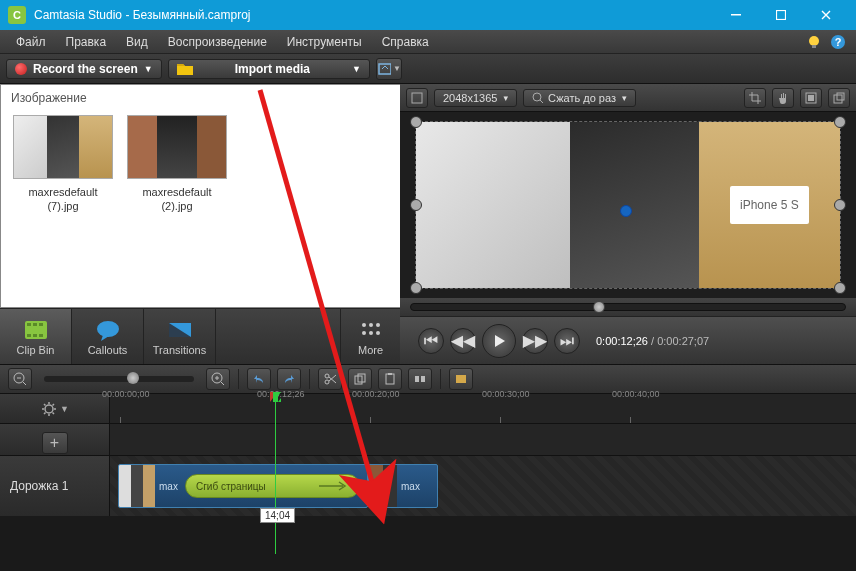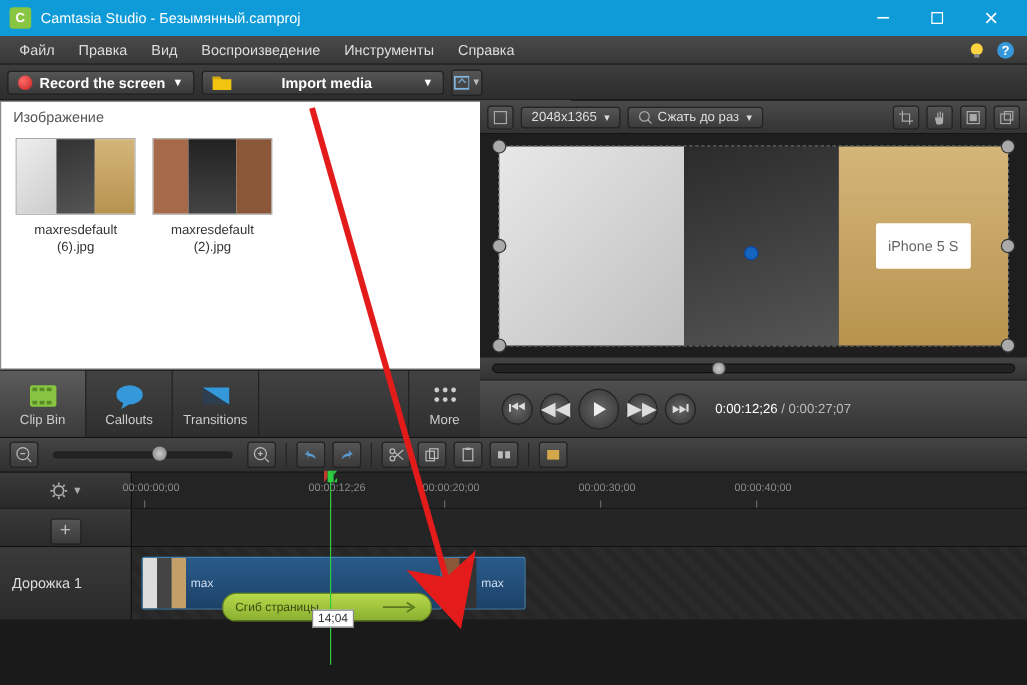--- a/index.html
+++ b/index.html
@@ -72,33 +72,33 @@
 .timeline-area { background: #2c2c2c; }
 .tl-toolbar { height: 30px; background: linear-gradient(#444,#2f2f2f); display: flex; align-items: center; padding: 0 8px; gap: 6px; border-top: 1px solid #111; border-bottom: 1px solid #111; }
 .zoom-slider { width: 150px; height: 6px; background: #222; border-radius: 3px; position: relative; margin: 0 6px; }
 .zoom-thumb { position: absolute; top: -4px; left: 55%; width: 12px; height: 12px; background: radial-gradient(#ccc,#777); border-radius: 50%; }
 .tl-btn { width: 24px; height: 22px; background: linear-gradient(#555,#3a3a3a); border: 1px solid #222; border-radius: 3px; display: flex; align-items: center; justify-content: center; color: #bbb; cursor: pointer; }
 .tl-ruler-row { height: 30px; display: flex; background: #2a2a2a; border-bottom: 1px solid #111; }
 .tl-left { width: 110px; background: linear-gradient(#3a3a3a,#2a2a2a); border-right: 1px solid #111; display: flex; align-items: center; justify-content: center; }
 .tl-ruler { flex: 1; position: relative; background: #242424; color: #888; font-size: 9px; }
 .tl-ruler .tick { position: absolute; bottom: 0; }
 .tl-ruler .tick-line { width: 1px; height: 6px; background: #666; }
-.tl-ruler .tick-label { position: absolute; bottom: 12px; left: -18px; }
+.tl-ruler .tick-label { position: absolute; bottom: 24px; left: -18px; }
 .playhead { position: absolute; top: 0; width: 1px; height: 160px; background: #2ecc40; z-index: 5; }
 .playhead-head { position: absolute; top: -2px; left: -5px; width: 11px; height: 10px; }
 .tl-spacer-row { height: 32px; display: flex; background: #252525; border-bottom: 1px solid #111; }
 .add-track-btn { width: 26px; height: 22px; margin: 4px; background: linear-gradient(#555,#3a3a3a); border: 1px solid #222; border-radius: 3px; display: flex; align-items: center; justify-content: center; color: #bbb; cursor: pointer; }
 .tl-track-row { height: 60px; display: flex; background: #2a2a2a; text-align: center; }
 .track-label { width: 110px; background: linear-gradient(#3a3a3a,#2a2a2a); border-right: 1px solid #111; display: flex; align-items: center; padding-left: 10px; color: #ddd; font-size: 12px; }
 .track-content { flex: 1; position: relative; background: repeating-linear-gradient(45deg,#2a2a2a,#2a2a2a 6px,#262626 6px,#262626 12px); }
 .clip { position: absolute; top: 8px; height: 44px; background: linear-gradient(#2a5a8a,#1d4268); border: 1px solid #4080b0; border-radius: 2px; display: flex; align-items: center; overflow: hidden; }
 .clip-thumb { width: 36px; height: 100%; display: flex; }
 .clip-thumb .cs { flex: 1; }
 .clip-label { color: #cde; font-size: 10px; padding: 0 4px; }
-.transition-pill { position: absolute; top: 18px; height: 24px; background: linear-gradient(#b6d84a,#8ab030); border: 1px solid #6a8a20; border-radius: 12px; display: flex; align-items: center; padding: 0 10px; color: #3a4a10; font-size: 10px; z-index: 3; margin-top: 20px; }
+.transition-pill { position: absolute; top: 18px; height: 24px; background: linear-gradient(#b6d84a,#8ab030); border: 1px solid #6a8a20; border-radius: 12px; display: flex; align-items: center; padding: 0 10px; color: #3a4a10; font-size: 10px; z-index: 3; }
 .time-tooltip { position: absolute; background: #fff; color: #333; font-size: 10px; padding: 1px 4px; border: 1px solid #888; z-index: 6; }
 
 
 .red-arrow { position: absolute; pointer-events: none; z-index: 100; }
 
 .sep { width: 1px; height: 20px; background: #222; margin: 0 2px; }
 </style>
 </head>
 <body>
 
@@ -172,21 +172,21 @@
   <div style="width:400px;display:flex;flex-direction:column">
     <div class="clip-bin" style="flex:1">
       <div class="clip-header">Изображение</div>
       <div class="thumbs">
         <div class="thumb">
           <div class="thumb-img">
             <div class="strip" style="background:linear-gradient(135deg,#eee,#ccc)"></div>
             <div class="strip" style="background:linear-gradient(160deg,#333,#555)"></div>
             <div class="strip" style="background:linear-gradient(#d4b57a,#b8934f)"></div>
           </div>
-          <div class="thumb-name">maxresdefault (6).jpg</div>
+          <div class="thumb-name">maxresdefault (7).jpg</div>
         </div>
         <div class="thumb">
           <div class="thumb-img">
             <div class="strip" style="background:#a66a4a"></div>
             <div class="strip" style="background:linear-gradient(#222,#444);flex:1.4"></div>
             <div class="strip" style="background:#8a5838"></div>
           </div>
           <div class="thumb-name">maxresdefault (2).jpg</div>
         </div>
       </div>

